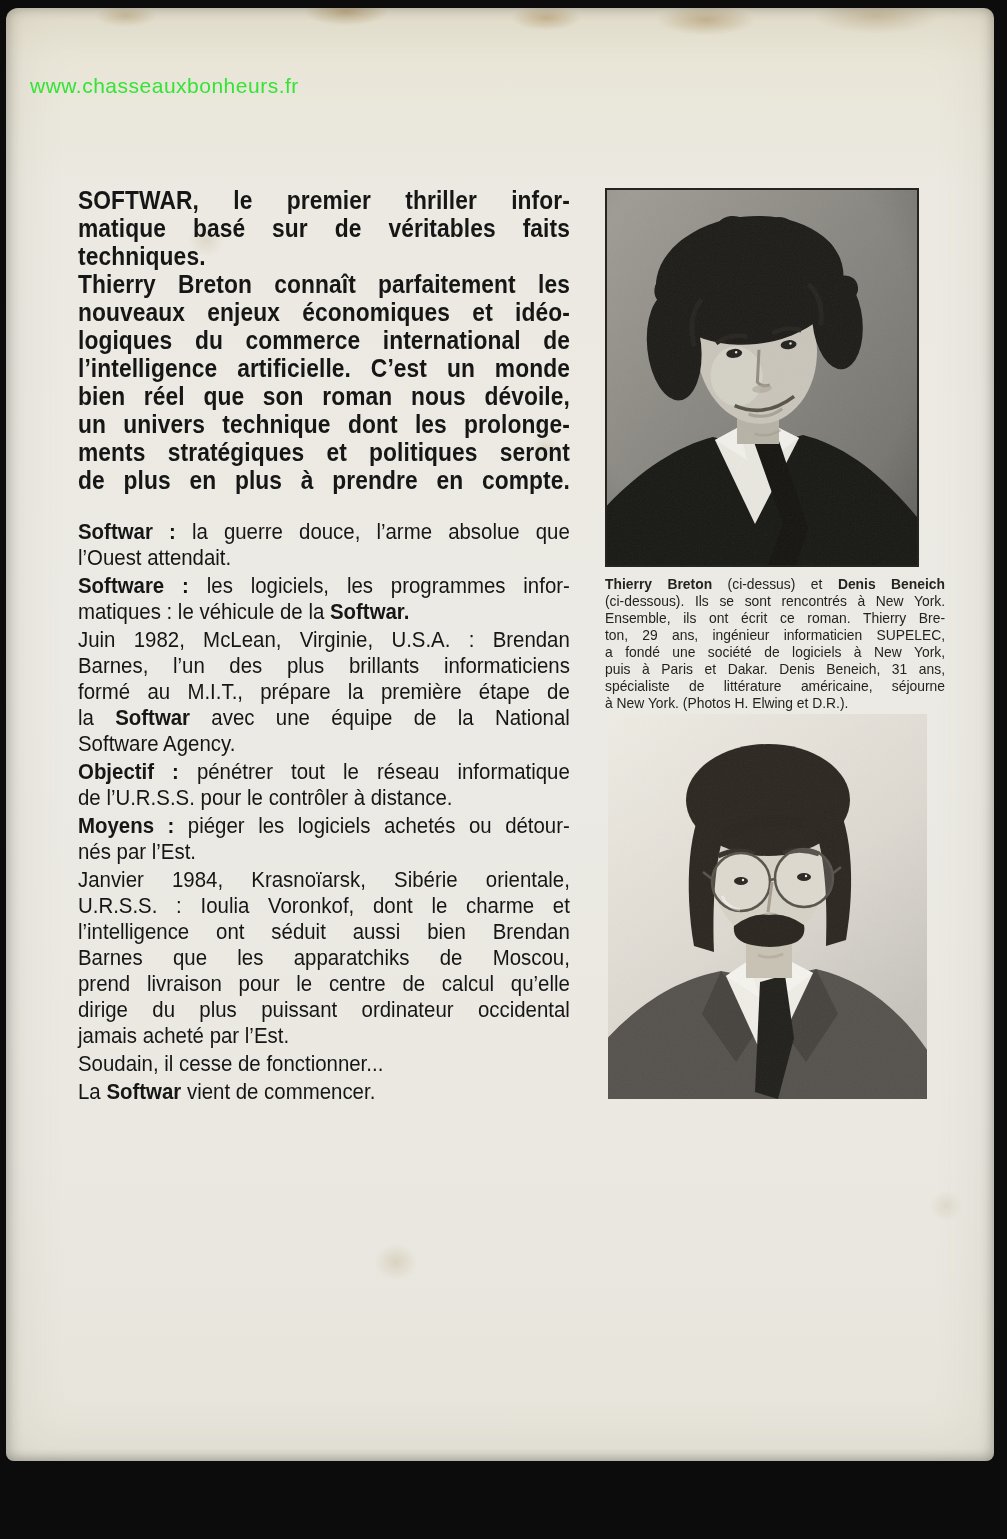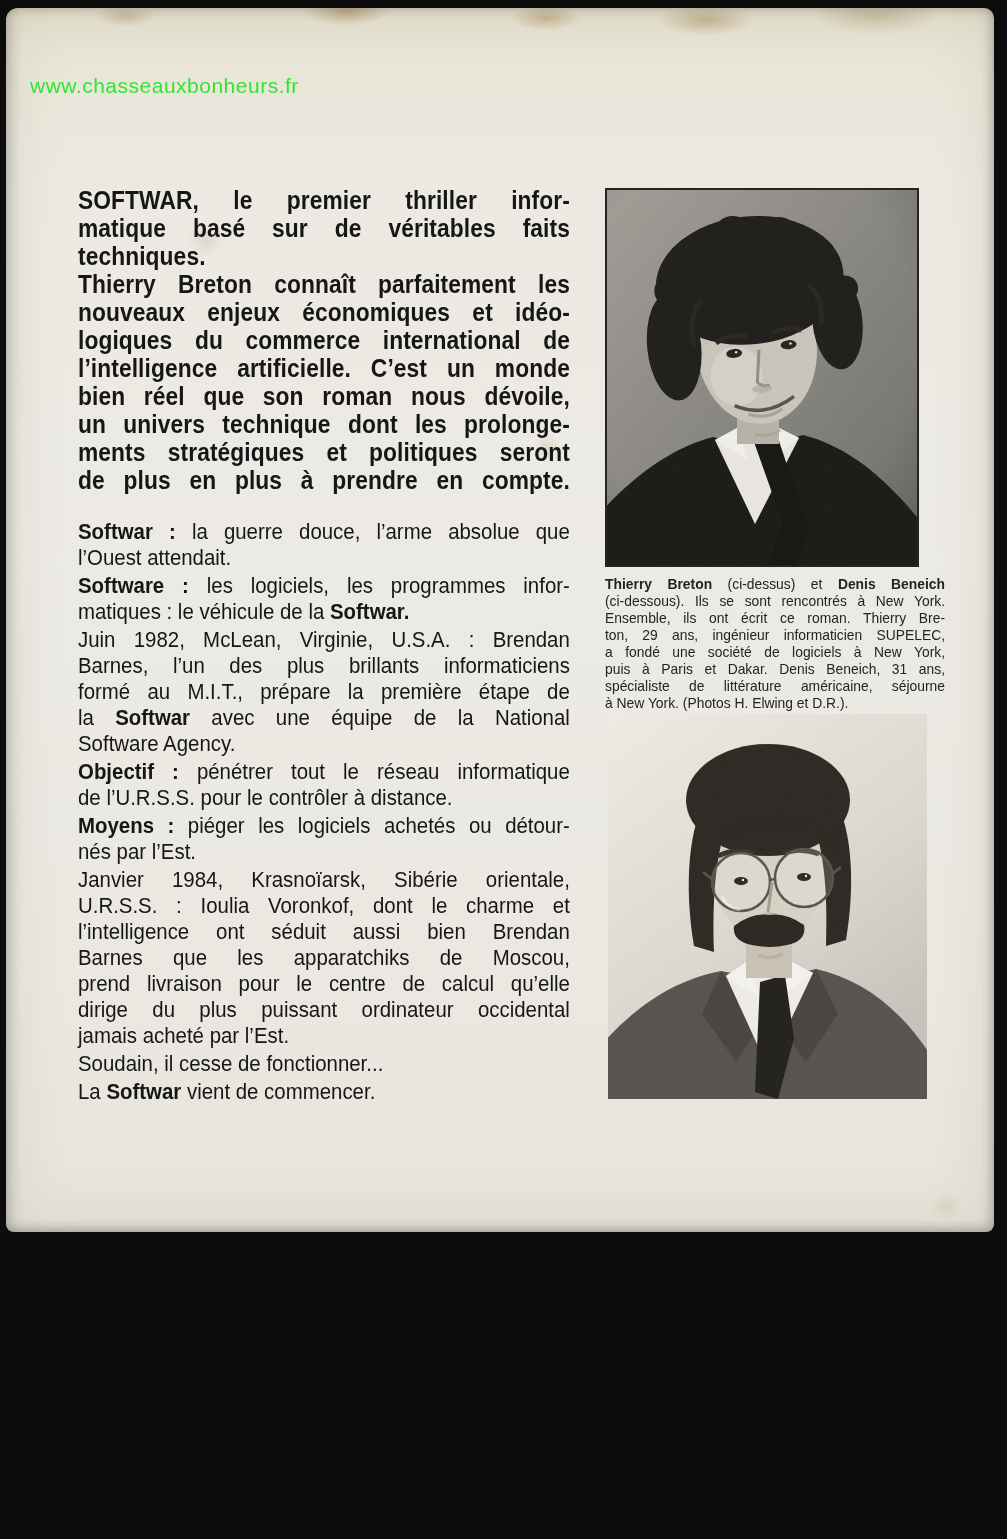--- a/index.html
+++ b/index.html
@@ -1,19 +1,19 @@
 <!DOCTYPE html>
 <html><head>
 <meta charset="utf-8">
 <title>Document</title>
 <style>
   html,body{margin:0;padding:0;background:#0c0c0c;}
   .stage{position:relative;width:1007px;height:1539px;background:#0c0c0c;overflow:hidden;
          font-family:"Liberation Sans", sans-serif;}
-  .cover{position:absolute;left:6px;top:8px;width:988px;height:1224px;
+  .cover{position:absolute;left:6px;top:8px;width:988px;height:1453px;
          border-radius:12px 10px 8px 8px;
          background:
           radial-gradient(60px 20px at 340px 4px,  rgba(150,118,58,.45), rgba(150,118,58,0) 70%),
           radial-gradient(50px 18px at 540px 10px, rgba(160,124,60,.42), rgba(160,124,60,0) 70%),
           radial-gradient(70px 22px at 700px 12px, rgba(150,114,54,.40), rgba(150,114,54,0) 70%),
           radial-gradient(44px 16px at 120px 8px,  rgba(150,114,54,.30), rgba(150,114,54,0) 70%),
           radial-gradient(90px 26px at 870px 8px,  rgba(140,110,54,.28), rgba(140,110,54,0) 70%),
           radial-gradient(26px 24px at 200px 232px, rgba(140,110,60,.14), rgba(140,110,60,0) 70%),
           radial-gradient(20px 20px at 540px 440px, rgba(150,120,60,.16), rgba(150,120,60,0) 70%),
           radial-gradient(30px 26px at 390px 1254px,rgba(150,120,60,.18), rgba(150,120,60,0) 70%),

